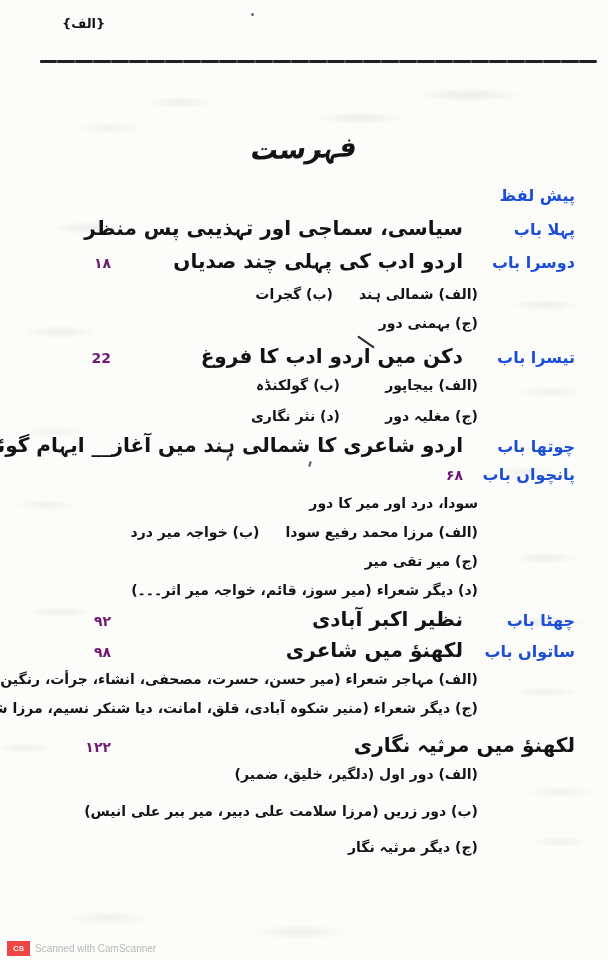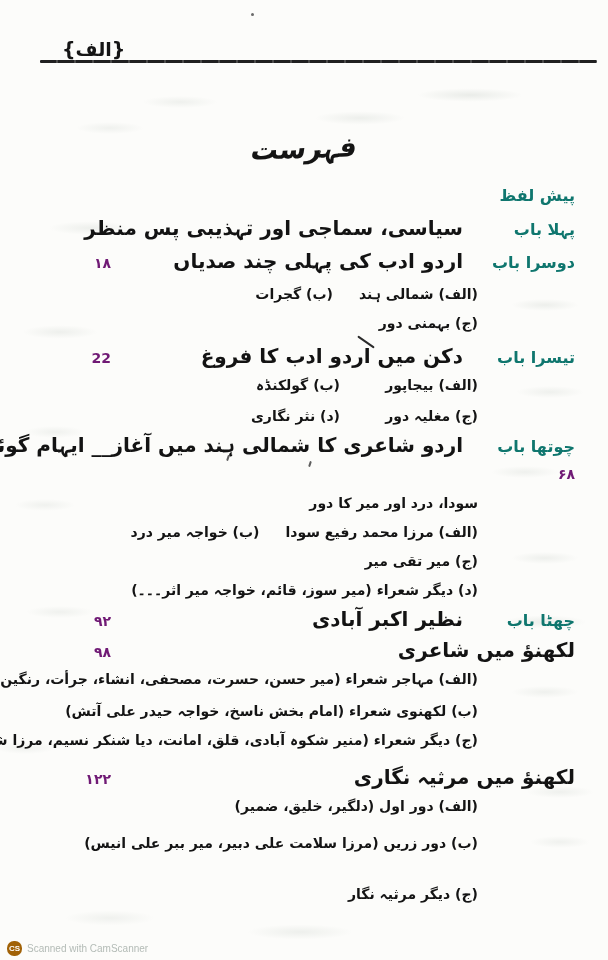--- a/index.html
+++ b/index.html
@@ -28,57 +28,57 @@
       radial-gradient(ellipse 55px 9px at 545px 622px, rgba(150,163,152,.16), transparent 75%),
       radial-gradient(ellipse 45px 8px at 60px 612px,  rgba(150,163,152,.12), transparent 75%),
       radial-gradient(ellipse 45px 8px at 545px 692px, rgba(150,163,152,.13), transparent 75%),
       radial-gradient(ellipse 40px 8px at 25px 748px,  rgba(150,163,152,.12), transparent 75%),
       radial-gradient(ellipse 45px 8px at 560px 792px, rgba(150,163,152,.13), transparent 75%),
       radial-gradient(ellipse 40px 8px at 560px 842px, rgba(150,163,152,.12), transparent 75%),
       radial-gradient(ellipse 70px 10px at 300px 932px,rgba(150,163,152,.14), transparent 75%),
       radial-gradient(ellipse 60px 10px at 110px 918px,rgba(150,163,152,.12), transparent 75%);
   }
   .corner-marker{
-    position:absolute;top:38px;left:62px;
-    font-size:19px;font-weight:bold;direction:rtl;color:#151515;
+    position:absolute;top:16px;left:62px;
+    font-size:13px;font-weight:bold;direction:rtl;color:#151515;
   }
   .rule{
     position:absolute;top:60px;left:40px;width:557px;height:3px;border-radius:1px;
     background:repeating-linear-gradient(90deg,#202020 0 16px,#4a4a4a 16px 18px);
   }
   .heading{
     position:absolute;top:133px;left:0;width:608px;text-align:center;
     font-size:27px;font-weight:bold;color:#141414;
     transform:skewX(-10deg) rotate(-2deg);
   }
   .toc{position:absolute;top:181px;left:33px;width:542px;direction:rtl;}
   .row{display:flex;align-items:baseline;height:29px;line-height:29px;white-space:nowrap;}
-  .c-label{flex:0 0 112px;font-size:16px;font-weight:bold;color:#0f766e;}
+  .c-label{flex:0 0 112px;font-size:16px;font-weight:bold;color:#1d4ed8;}
   .c-title{flex:1 1 auto;font-size:20px;font-weight:bold;color:#131313;overflow:visible;}
   .c-page{flex:0 0 78px;font-size:14px;font-weight:bold;color:#701a75;}
   .sub{padding-right:97px;font-size:14px;font-weight:bold;color:#141414;}
   .sub .s-a{display:inline-block;min-width:112px;}
   .row.two{gap:26px;}
   .mt2{margin-top:2px}.mt3{margin-top:3px}.mt4{margin-top:4px}
-  .mt7{margin-top:22px}.mt8{margin-top:8px}
+  .mt7{margin-top:7px}.mt8{margin-top:8px}
   .stray-mark{
     position:absolute;left:356px;top:341px;width:20px;height:2px;
     background:#2b2b2b;transform:rotate(35deg);border-radius:1px;
   }
   .speck{position:absolute;background:#555;border-radius:50%;}
   .speck.s1{left:318px;top:150px;width:3px;height:3px;}
   .speck.s2{left:251px;top:13px;width:3px;height:3px;background:#6a6a6a;}
   .speck.s3{left:227px;top:455px;width:2px;height:6px;border-radius:1px;transform:rotate(18deg);background:#5e5e5e;}
   .speck.s4{left:309px;top:461px;width:2px;height:6px;border-radius:1px;transform:rotate(18deg);background:#5e5e5e;}
   .watermark{
     position:absolute;left:7px;bottom:4px;display:flex;align-items:center;gap:5px;
     font-family:"Liberation Sans",sans-serif;font-size:10px;color:#b3bbb6;direction:ltr;
   }
   .cs-icon{
-    width:15px;height:15px;border-radius:7px;background:#a16207;color:#ffffff;
+    width:23px;height:15px;border-radius:0;background:#ef4444;color:#ffffff;
     display:flex;align-items:center;justify-content:center;
     font-size:8px;font-weight:bold;
   }
 </style>
 </head>
 <body>
 
 <div class="bleed"></div>
 
 <div class="corner-marker">{الف}</div>
@@ -132,20 +132,21 @@
     <span class="s-b">(د) نثر نگاری</span>
   </div>
 
   <div class="row">
     <span class="c-label">چوتھا باب</span>
     <span class="c-title">اردو شاعری کا شمالی ہند میں آغاز__ ایہام گوئی اور ردعمل</span>
     <span class="c-page">۶۱</span>
   </div>
 
   <div class="row">
+    <span class="c-label">پانچواں باب</span>
     <span class="c-page">۶۸</span>
   </div>
   <div class="row sub">
     <span class="s-a">سودا، درد اور میر کا دور</span>
   </div>
   <div class="row sub two">
     <span class="s-a">(الف) مرزا محمد رفیع سودا</span>
     <span class="s-b">(ب) خواجہ میر درد</span>
   </div>
   <div class="row sub">
@@ -155,28 +156,26 @@
     <span class="s-a">(د) دیگر شعراء (میر سوز، قائم، خواجہ میر اثر۔۔۔)</span>
   </div>
 
   <div class="row">
     <span class="c-label">چھٹا باب</span>
     <span class="c-title">نظیر اکبر آبادی</span>
     <span class="c-page">۹۲</span>
   </div>
 
   <div class="row mt2">
+    <span class="c-label">ساتواں باب</span>
     <span class="c-title">لکھنؤ میں شاعری</span>
     <span class="c-page">۹۸</span>
   </div>
   <div class="row sub">
     <span class="s-a">(الف) مہاجر شعراء (میر حسن، حسرت، مصحفی، انشاء، جرأت، رنگین)</span>
-  </div>
-  <div class="row sub mt3">
-    <span class="s-a">(ب) لکھنوی شعراء (امام بخش ناسخ، خواجہ حیدر علی آتش)</span>
   </div>
   <div class="row sub">
     <span class="s-a">(ج) دیگر شعراء (منیر شکوہ آبادی، قلق، امانت، دیا شنکر نسیم، مرزا شوق)</span>
   </div>
 
   <div class="row mt8">
     <span class="c-title">لکھنؤ میں مرثیہ نگاری</span>
     <span class="c-page">۱۲۲</span>
   </div>
   <div class="row sub">

